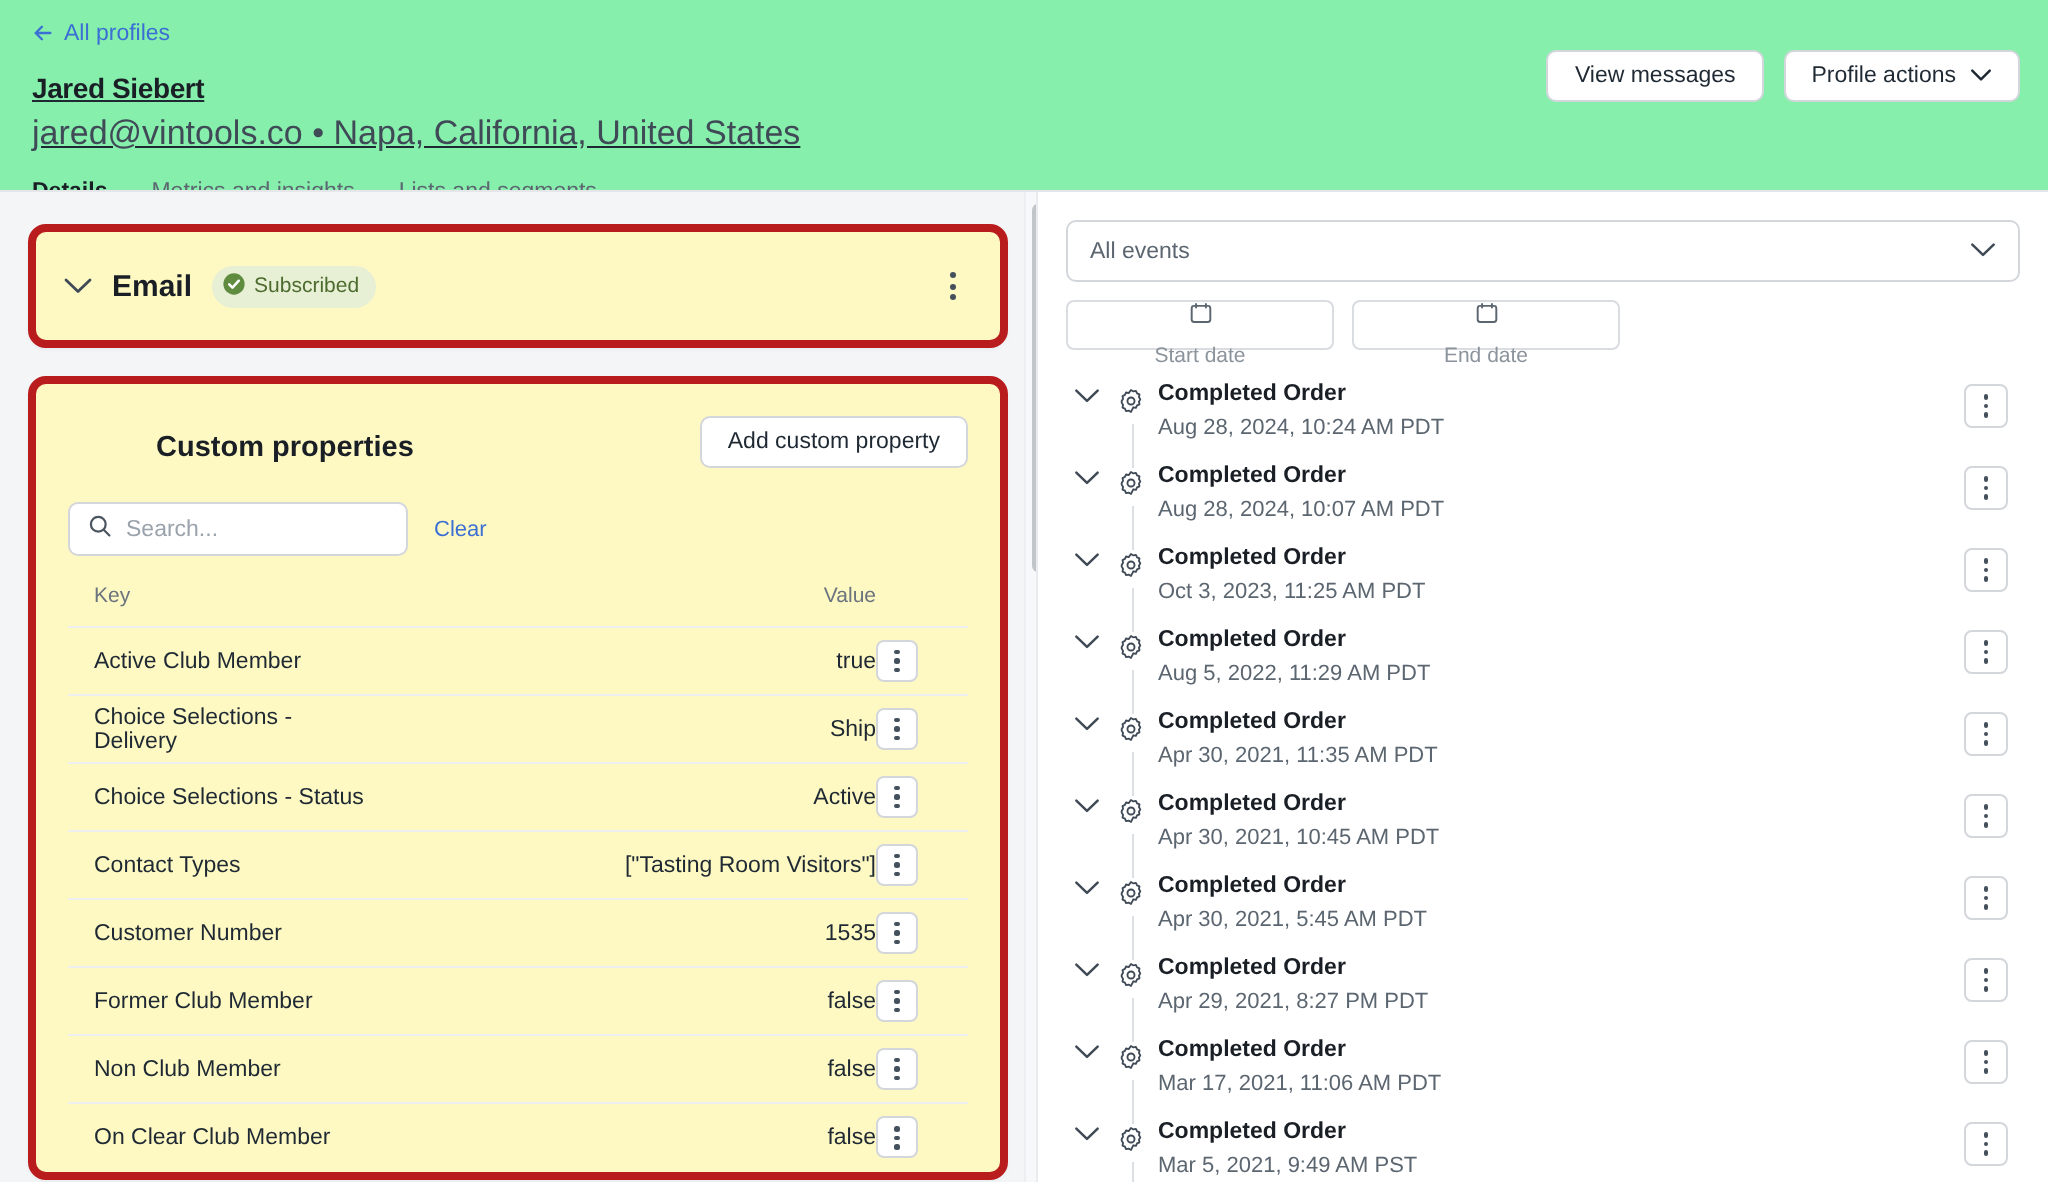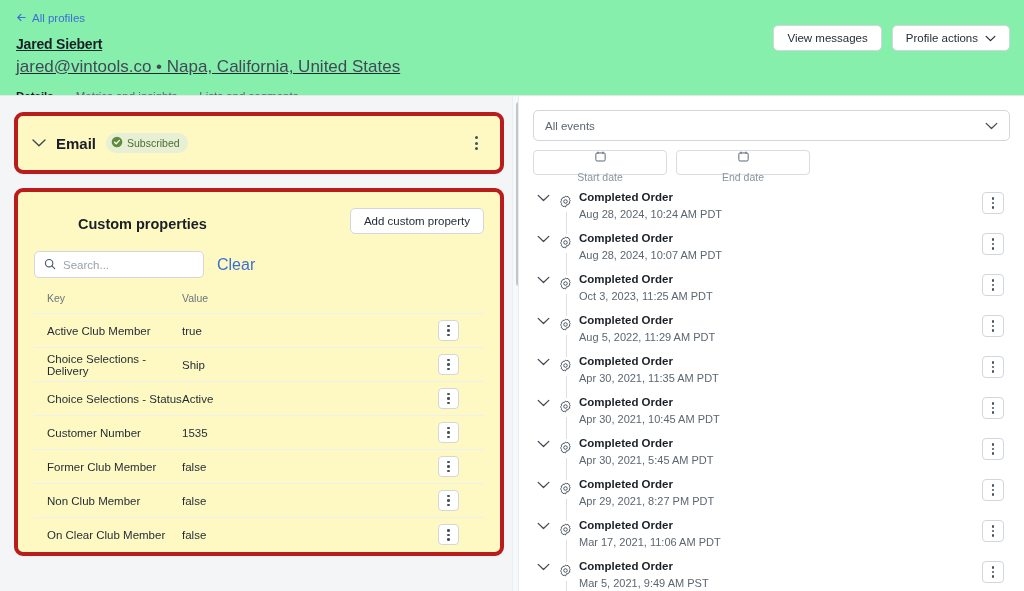--- a/index.html
+++ b/index.html
@@ -98,29 +98,29 @@
   .search-row { margin-top: 17px; display: flex; align-items: center; gap: 13px; }
   .search-box {
     width: 170px; height: 27px; border: 1px solid #d3d6db; border-radius: 5px;
     display: flex; align-items: center; gap: 7px; padding: 0 9px; background: #fff;
   }
   .search-box input {
     border: none; outline: none; font-size: 11.5px; width: 100%;
     font-family: inherit; color: #1f2933; background: transparent;
   }
   .search-box input::placeholder { color: #9aa2ab; }
-  .clear-link { font-size: 16px; color: #3b6fd4; cursor: pointer; }
+  .clear-link { font-size: 11px; color: #3b6fd4; cursor: pointer; }
 
   table.props { width: 100%; border-collapse: collapse; margin-top: 14px; }
   table.props th {
     text-align: left; font-size: 10.5px; font-weight: 400; color: #6b747e;
     padding: 0 0 9px 0;
   }
   table.props th.c1, table.props td.c1 { width: 148px; padding-left: 13px; }
-  table.props th.c2, table.props td.c2 { width: auto; }
+  table.props th.c2, table.props td.c2 { width: auto; text-align: right; }
   table.props th.c3, table.props td.c3 { width: 46px; }
   table.props td {
     font-size: 11.5px; color: #1f2933; border-top: 1px solid #edeff1;
     height: 34px; vertical-align: middle;
   }
   .kebab-box {
     width: 21px; height: 21px; border: 1px solid #d3d6db; border-radius: 4px;
     display: flex; flex-direction: column; align-items: center; justify-content: center;
     gap: 2px; cursor: pointer; background: #fff;
   }
@@ -285,20 +285,31 @@
                 <td class="c2">Active</td>
                 <td class="c3">
                   <span class="kebab-box">
                     <i></i>
                     <i></i>
                     <i></i>
                   </span>
                 </td>
               </tr>
               <tr>
+                <td class="c1">Contact Types</td>
+                <td class="c2">["Tasting Room Visitors"]</td>
+                <td class="c3">
+                  <span class="kebab-box">
+                    <i></i>
+                    <i></i>
+                    <i></i>
+                  </span>
+                </td>
+              </tr>
+              <tr>
                 <td class="c1">Customer Number</td>
                 <td class="c2">1535</td>
                 <td class="c3">
                   <span class="kebab-box">
                     <i></i>
                     <i></i>
                     <i></i>
                   </span>
                 </td>
               </tr>

